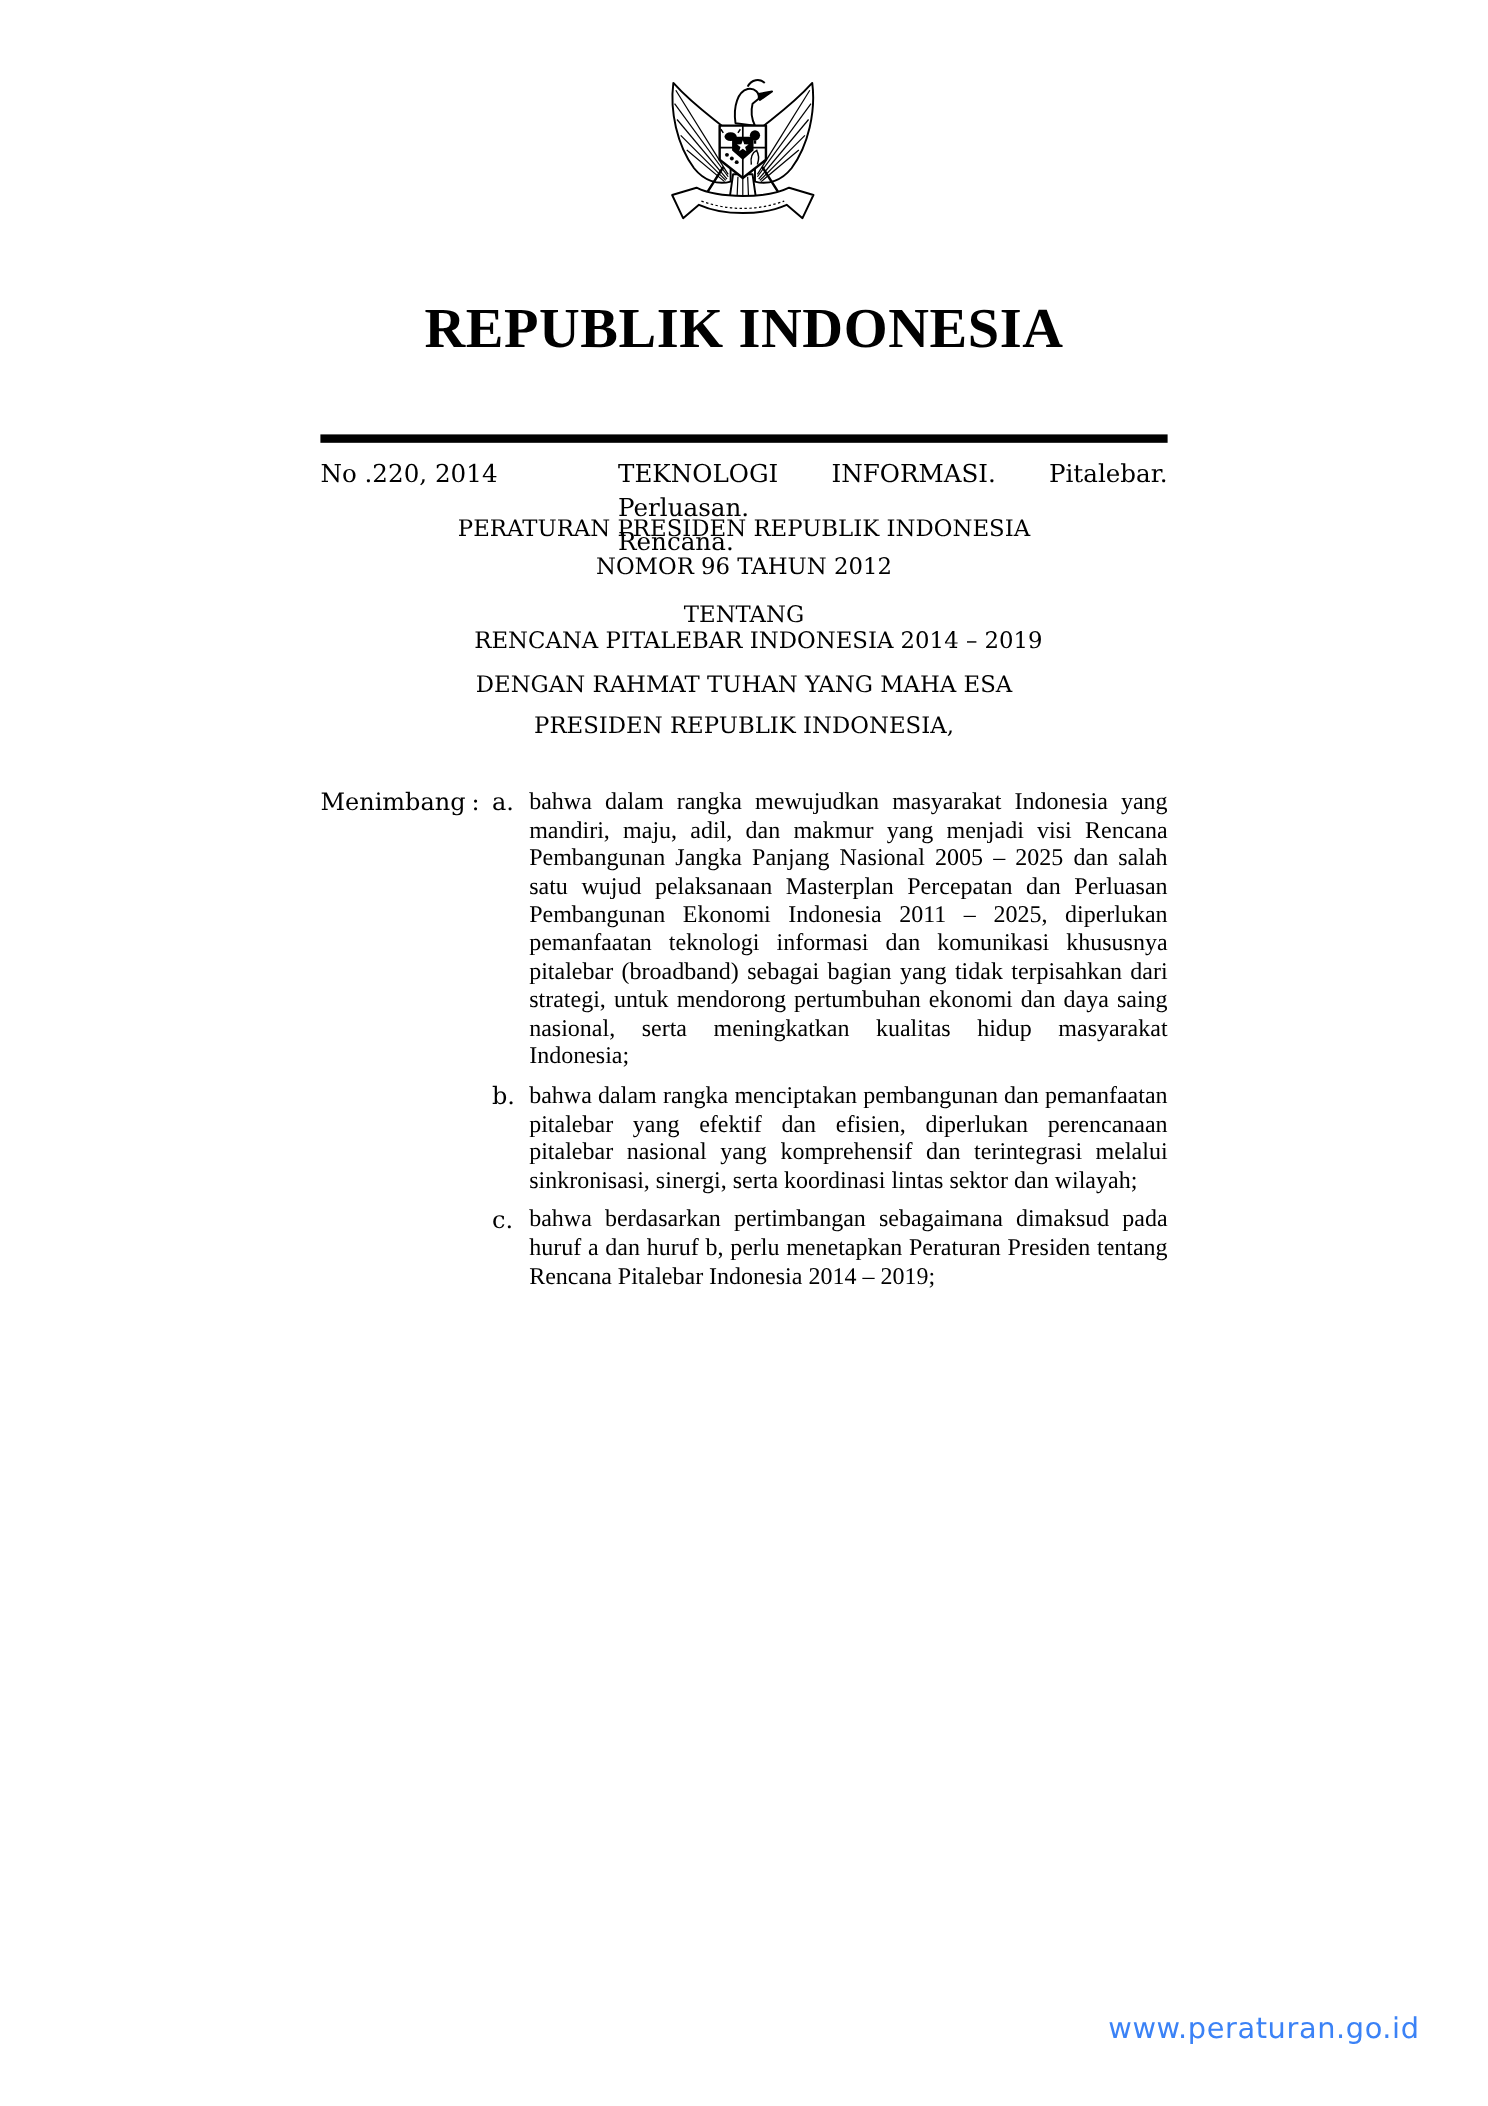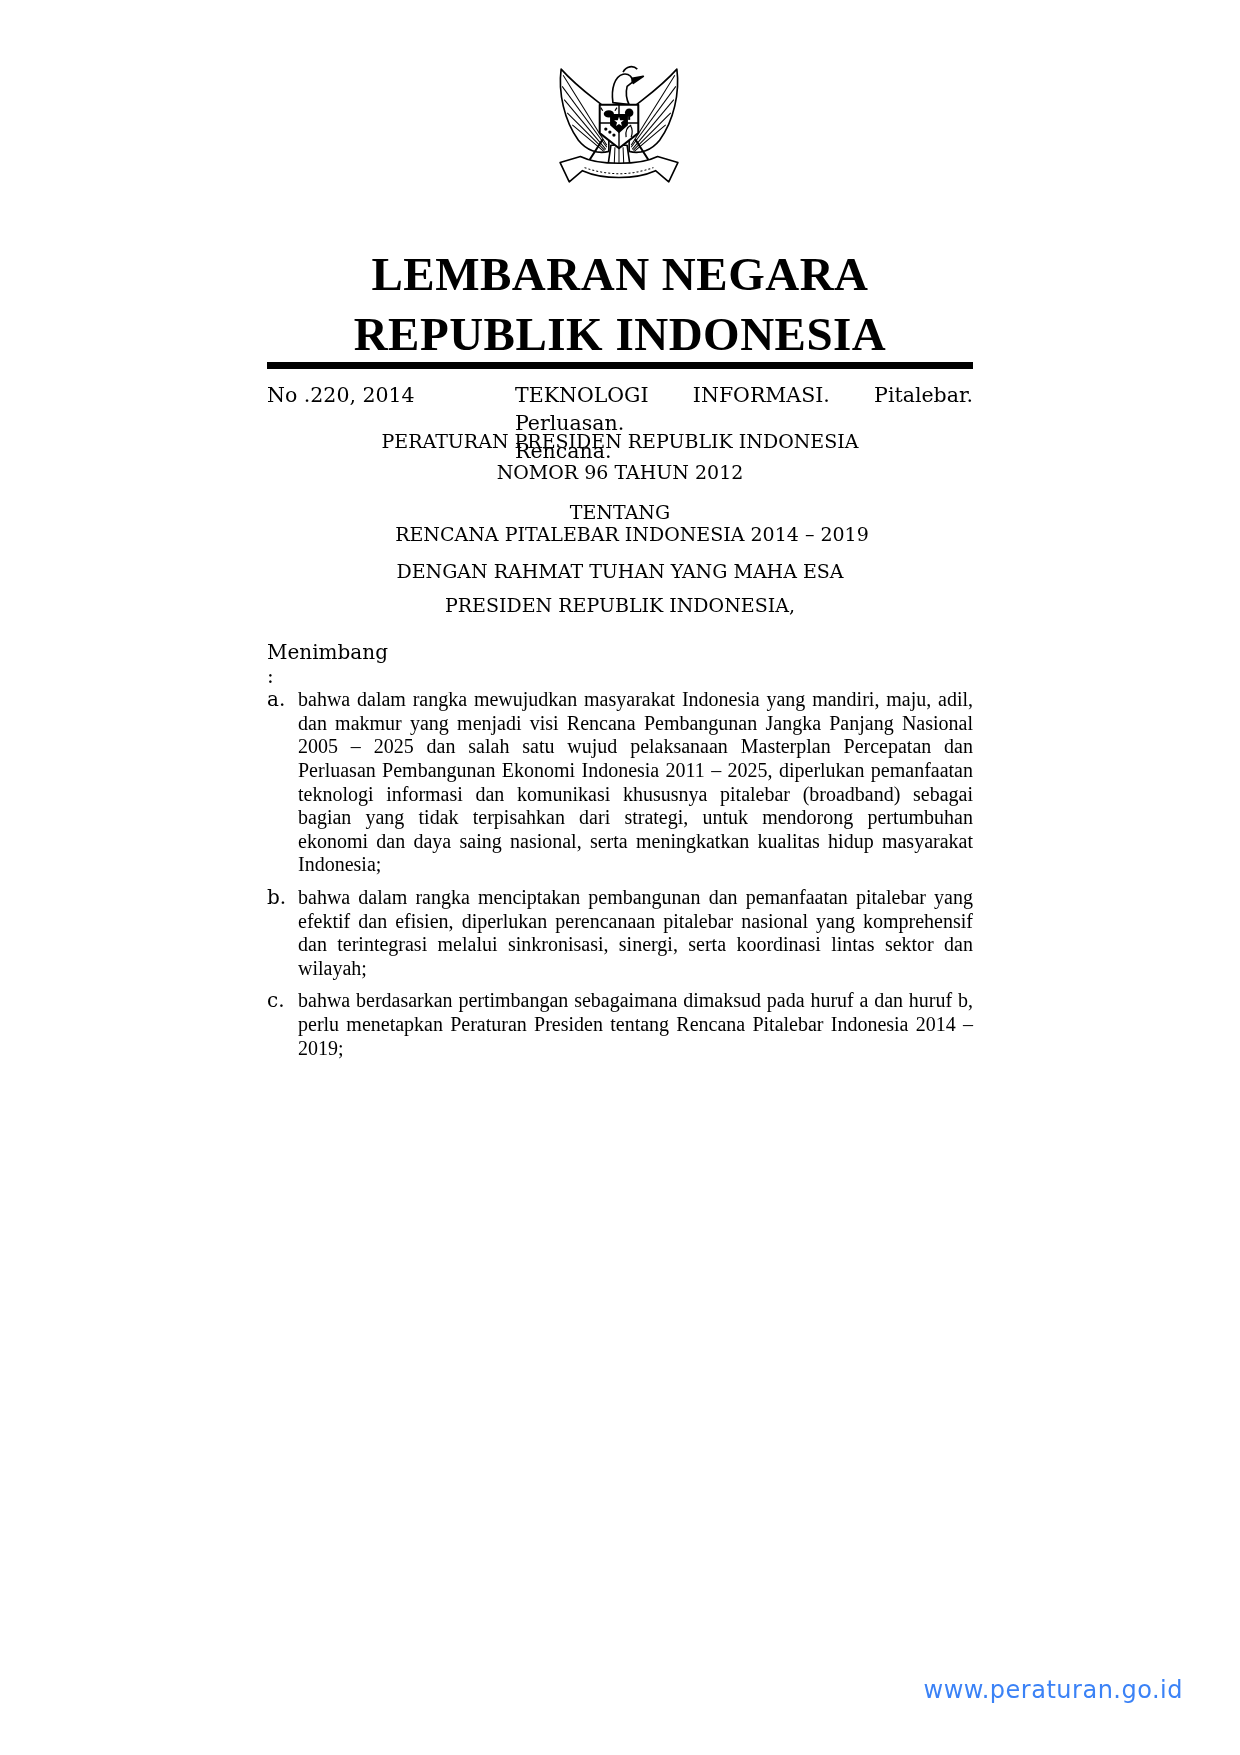--- a/index.html
+++ b/index.html
@@ -16,22 +16,22 @@
   }
   .rule{position:absolute;top:362px;left:267px;width:706px;height:7px;background:#000;}
   .header-row{position:absolute;top:381px;left:267px;width:706px;display:flex;font-size:20.5px;line-height:28px;}
   .header-no{width:248px;}
   .header-topic{flex:1;}
   .header-topic .stretch{text-align:justify;text-align-last:justify;}
   .h-center{position:absolute;left:0;width:100%;text-align:center;font-size:19px;line-height:22px;}
   .h-l1{top:430px;} .h-l2{top:461px;} .h-l3{top:501px;} .h-l4{top:523px;margin-left:12px;}
   .h-inv{top:560px;} .h-auth{top:594px;}
   .consider{
-    position:absolute;top:641px;left:267px;width:706px;display:flex;align-items:flex-start;
-    font-size:20px;line-height:23.6px;flex-direction:column;
+    position:absolute;top:657px;left:267px;width:706px;display:flex;align-items:flex-start;
+    font-size:20px;line-height:23.6px;
   }
   .c-label{width:126px;flex:none;}
   .c-colon{width:17px;flex:none;}
   .c-items{flex:1;min-width:0;}
   .c-item{display:flex;align-items:flex-start;}
   .c-item + .c-item{margin-top:9px;}
   .c-marker{width:31px;flex:none;}
   .c-text{flex:1;text-align:justify;font-family:Liberation Serif, serif;}
   .footer-url{
     position:absolute;top:1676px;right:57px;
@@ -87,21 +87,20 @@
         <path d="M58,52 h16 v10 l-8,7 l-8,-7 Z" fill="#000" stroke="#000"></path>
         <path transform="translate(66,59)" d="M0,-5 L1.18,-1.62 L4.76,-1.55 L1.9,0.62 L2.94,4.05 L0,2 L-2.94,4.05 L-1.9,0.62 L-4.76,-1.55 L-1.18,-1.62 Z" fill="#fff" stroke="none"></path>
 
         <path d="M8,99 L28,93 C46,102 86,102 104,93 L124,99 L115,118 L102,107 C82,116 50,116 30,107 L17,118 Z"></path>
         <path d="M32,104 C55,112 77,112 100,104" stroke-width="1" fill="none" stroke-dasharray="2,2"></path>
       </g>
     </svg>
   </div>
 
   <div class="masthead">
-    <div>LEMBARAN NEGARA</div>
     <div>REPUBLIK INDONESIA</div>
   </div>
 
   <div class="rule"></div>
 
   <div class="header-row">
     <div class="header-no">No .220, 2014</div>
     <div class="header-topic">
       <div class="stretch">TEKNOLOGI INFORMASI. Pitalebar. Perluasan.</div>
       <div>Rencana.</div>

